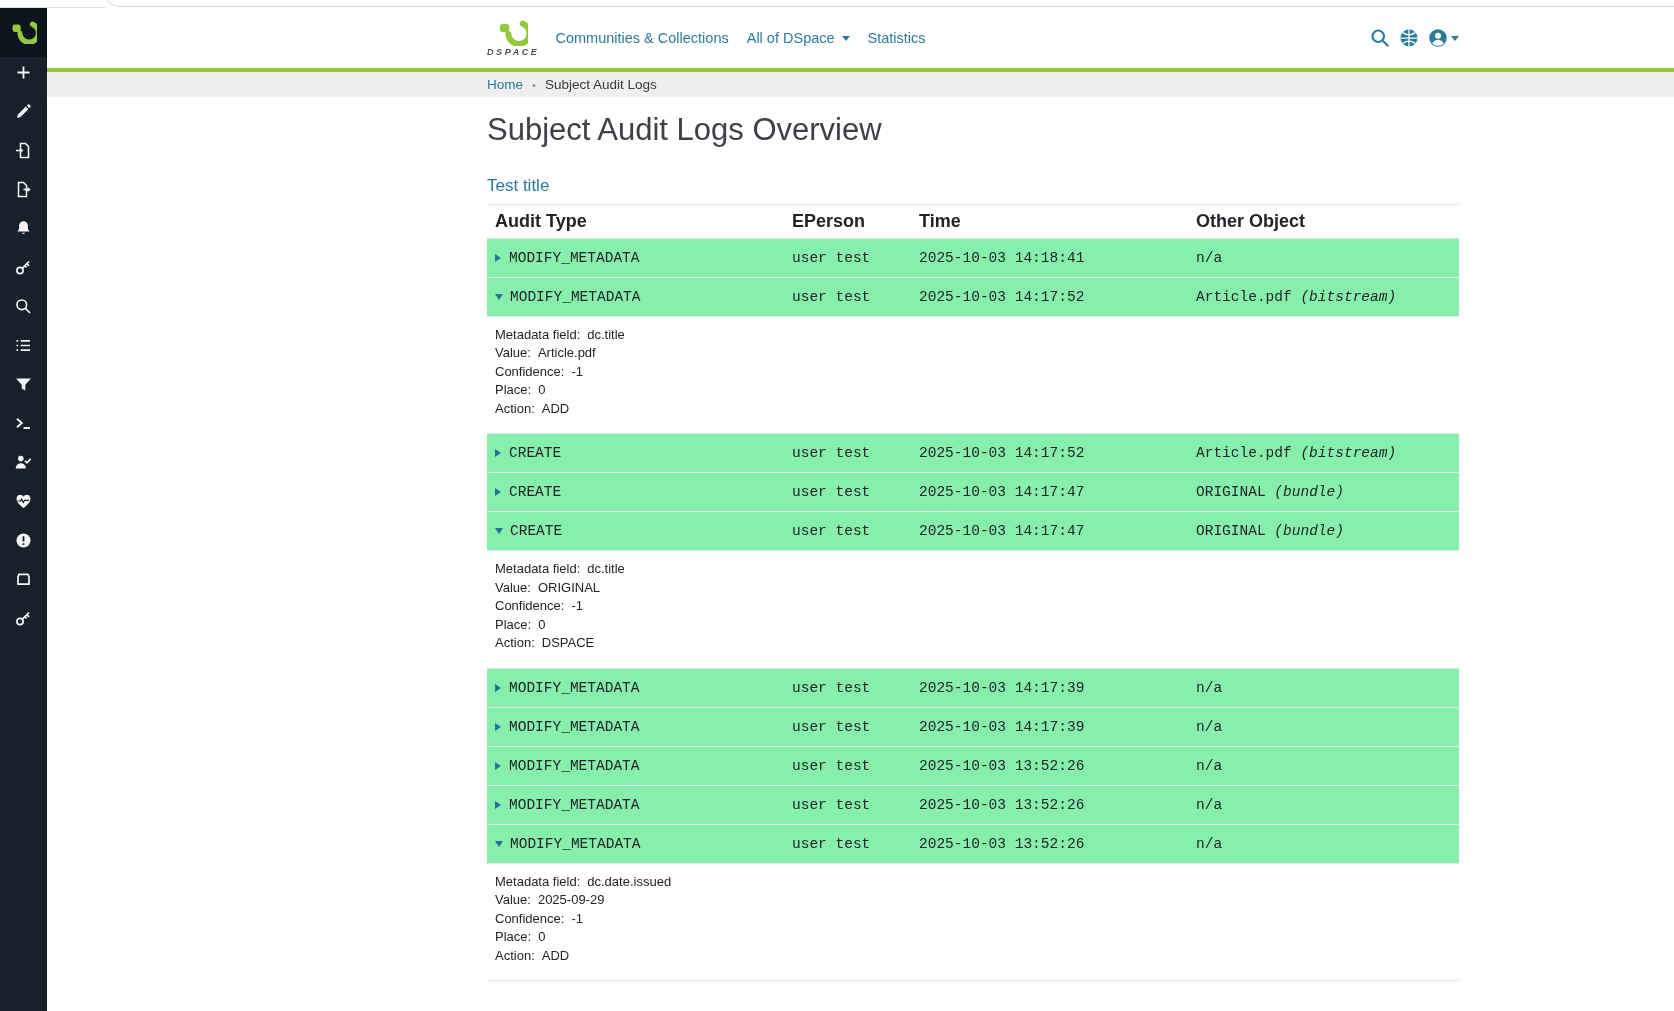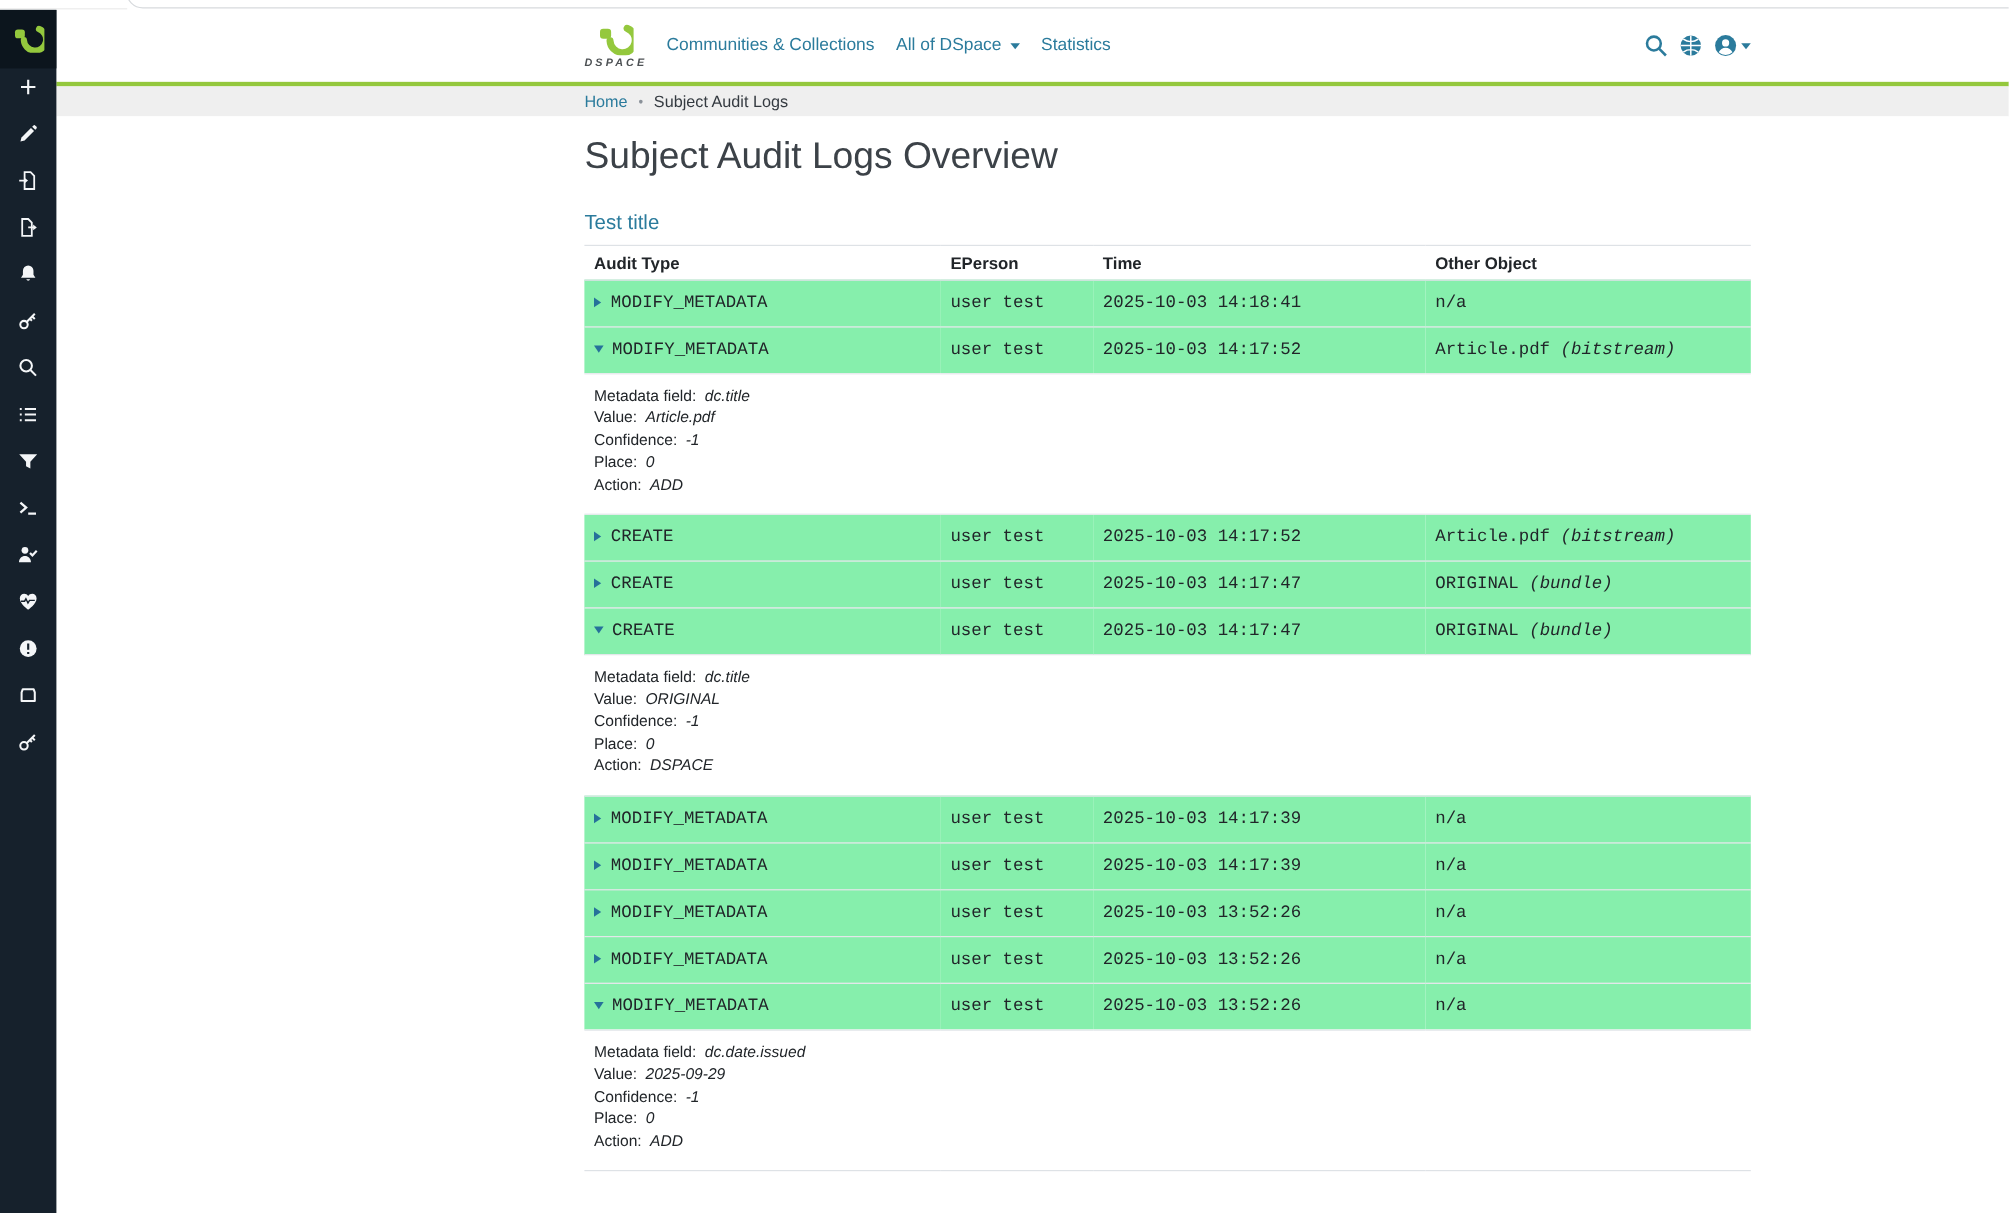--- a/index.html
+++ b/index.html
@@ -38,31 +38,31 @@
   .bc-inner a { color:#2b7b9c; text-decoration:none; cursor:pointer; }
   .bc-sep { color:#8a9199; margin:0 9px; font-size:11px; }
   .bc-current { color:#343a40; }
   
   .main { position:absolute; top:97px; left:47px; right:0; bottom:0; background:#fff; }
   .content { margin-left:440px; width:972px; }
   h1.page-title { font-size:31px; font-weight:500; color:#3c4248; margin:14px 0 0 0; line-height:1.25; }
   a.test-title { display:inline-block; margin-top:26px; font-size:17px; color:#2b7b9c; text-decoration:none; cursor:pointer; }
   .showing { margin-top:21px; font-size:14px; color:#212529; }
   table.audit { width:100%; border-collapse:collapse; margin-top:8px; font-size:14.5px; color:#212529; }
-  table.audit th { text-align:left; font-weight:bold; padding:6px 8px; border-top:1px solid #dee2e6; border-bottom:1px solid #dee2e6; font-size:14px; }
+  table.audit th { text-align:left; font-weight:bold; padding:6px 8px; border-top:1px solid #dee2e6; border-bottom:1px solid #dee2e6; font-size:18px; }
   tr.data-row { background:#86efac;font-family:Liberation Mono, monospace; }
   tr.data-row td { padding:11px 8px; border-top:1px solid #e3e7ea; }
   tr.data-row td.c-audit { cursor:pointer; }
   tr.detail-row td { background:#fff; border-top:1px solid #e3e7ea; padding:11px 8px 13px 8px; }
   tr.last td { border-bottom:1px solid #dee2e6; }
   .caret-right { display:inline-block; width:0; height:0; border-top:4.5px solid transparent; border-bottom:4.5px solid transparent; border-left:6px solid #26719a; margin-right:8px; position:relative; top:0px; }
   .caret-down { display:inline-block; width:0; height:0; border-left:4.5px solid transparent; border-right:4.5px solid transparent; border-top:6px solid #26719a; margin-right:7px; position:relative; top:-1px; }
   .suffix-italic { font-style:italic; }
   .detail-row p { margin:0 0 5px 0; font-size:13px; line-height:13.5px; color:#212529; }
-  .detail-row p .dv { margin-left:7px;font-style:italic; }
+  .detail-row p .dv { margin-left:7px; }
 </style>
 </head>
 <body>
 
 <div class="topstrip">
   <div class="addr"></div>
   <div class="chrome-line"></div>
 </div>
 
 <aside class="sidebar">

